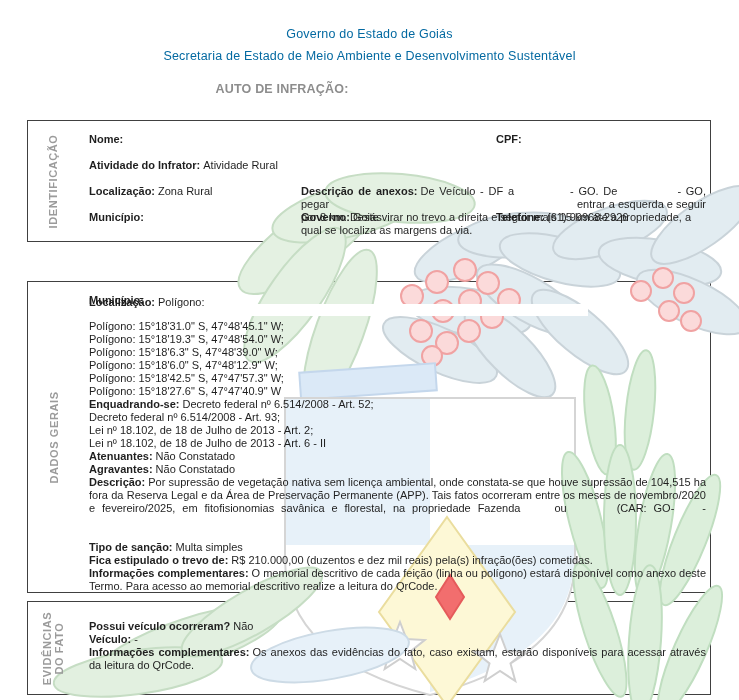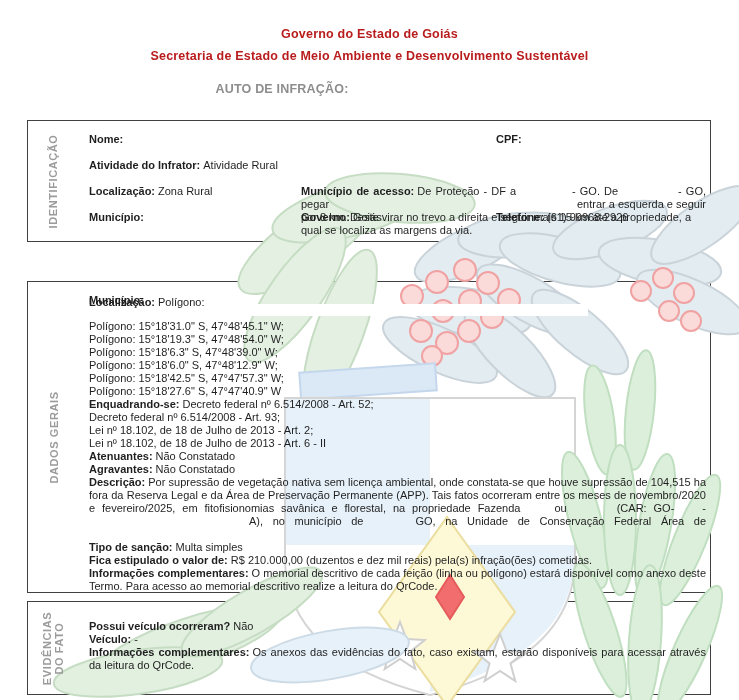--- a/index.html
+++ b/index.html
@@ -1,19 +1,19 @@
 <!DOCTYPE html>
 <html><head>
 <meta charset="utf-8">
 <style>
   html,body{margin:0;padding:0;background:#fff;}
   .page{position:relative;width:739px;height:700px;background:#ffffff;overflow:hidden;
         font-family:"Liberation Sans","DejaVu Sans",sans-serif;font-size:11px;line-height:13px;color:#1f1f1f;}
   .watermark{position:absolute;left:0;top:0;width:739px;height:700px;z-index:2;pointer-events:none;}
-  .hline{position:absolute;left:0;width:100%;text-align:center;font-weight:bold;color:#b91c1c;
+  .hline{position:absolute;left:0;width:100%;text-align:center;font-weight:normal;color:#0369a1;
          font-size:12.5px;z-index:4;letter-spacing:0.2px;}
   .titlerow{position:absolute;top:83px;left:0;width:100%;display:flex;justify-content:center;
             font-weight:bold;color:#8d8d8d;font-size:12.5px;z-index:4;letter-spacing:0.2px;}
   .tspacer{display:inline-block;width:175px;}
   .box{position:absolute;left:27px;width:684px;border:1.5px solid #404040;box-sizing:border-box;background:transparent;}
   #box1{top:120px;height:122px;}
   #box2{top:281px;height:312px;}
   #box3{top:601px;height:94px;}
   .vlabel{position:absolute;left:6px;top:0;height:100%;width:40px;display:flex;align-items:center;
           justify-content:center;z-index:4;}
@@ -143,21 +143,21 @@
 
     <div class="ln" style="top:64px">
       <span class="b">Localização:</span><span>Zona Rural</span>
     </div>
 
     <div class="ln" style="top:90px">
       <span class="b">Município:</span>
     </div>
 
     <div class="ln rc just" style="top:64px">
-      <span class="b">Município de acesso:</span><span>De Proteção - DF a</span><span class="sp" style="width:56px"></span><span>- GO. De</span><span class="sp" style="width:60px"></span><span>- GO,</span>
+      <span class="b">Descrição de anexos:</span><span>De Veículo - DF a</span><span class="sp" style="width:56px"></span><span>- GO. De</span><span class="sp" style="width:60px"></span><span>- GO,</span>
     </div>
     <div class="ln rc rcw flexsb" style="top:77px">
       <span>pegar</span>
       <span>entrar a esquerda e seguir</span>
     </div>
     <div class="ln rc rcw" style="top:90px">
       <span>por 8 km. Deste virar no trevo a direita e seguir mais 15 km até a propriedade, a</span>
       <span class="ov" style="left:0">
         <span class="b">Governo:</span><span>Goiás</span>
       </span>
@@ -204,29 +204,26 @@
       <span class="b">Agravantes:</span><span>Não Constatado</span>
     </div>
 
     <div class="ln just" style="top:194px">
       <span class="b">Descrição:</span><span>Por supressão de vegetação nativa sem licença ambiental, onde constata-se que houve supressão de 104,515 ha</span>
     </div>
     <div class="ln just" style="top:207px">fora da Reserva Legal e da Área de Preservação Permanente (APP). Tais fatos ocorreram entre os meses de novembro/2020</div>
     <div class="ln just" style="top:220px">
       <span>e fevereiro/2025, em fitofisionomias savânica e florestal, na propriedade Fazenda</span><span class="sp" style="width:34px"></span><span>ou</span><span class="sp" style="width:50px"></span><span>(CAR: GO-</span><span class="sp" style="width:28px"></span><span>-</span>
     </div>
-    <div class="ln just" style="top:233px">
-      <span class="spw" style="width:160px"></span><span>A), no município de</span><span class="sp" style="width:52px"></span><span>GO, na Unidade de Conservação Federal Área de</span>
-    </div>
 
     <div class="ln" style="top:259px">
       <span class="b">Tipo de sanção:</span><span>Multa simples</span>
     </div>
     <div class="ln" style="top:272px">
-      <span class="b">Fica estipulado o valor de:</span><span>R$ 210.000,00 (duzentos e dez mil reais) pela(s) infração(ões) cometidas.</span>
+      <span class="b">Fica estipulado o trevo de:</span><span>R$ 210.000,00 (duzentos e dez mil reais) pela(s) infração(ões) cometidas.</span>
     </div>
     <div class="ln" style="top:298px">Termo. Para acesso ao memorial descritivo realize a leitura do QrCode.</div>
     <div class="ln just" style="top:285px">
       <span class="b">Informações complementares:</span><span>O memorial descritivo de cada feição (linha ou polígono) estará disponível como anexo deste</span>
     </div>
   </div>
 
   <div class="box" id="box3">
     <div class="vlabel">
       <div class="vl2">

